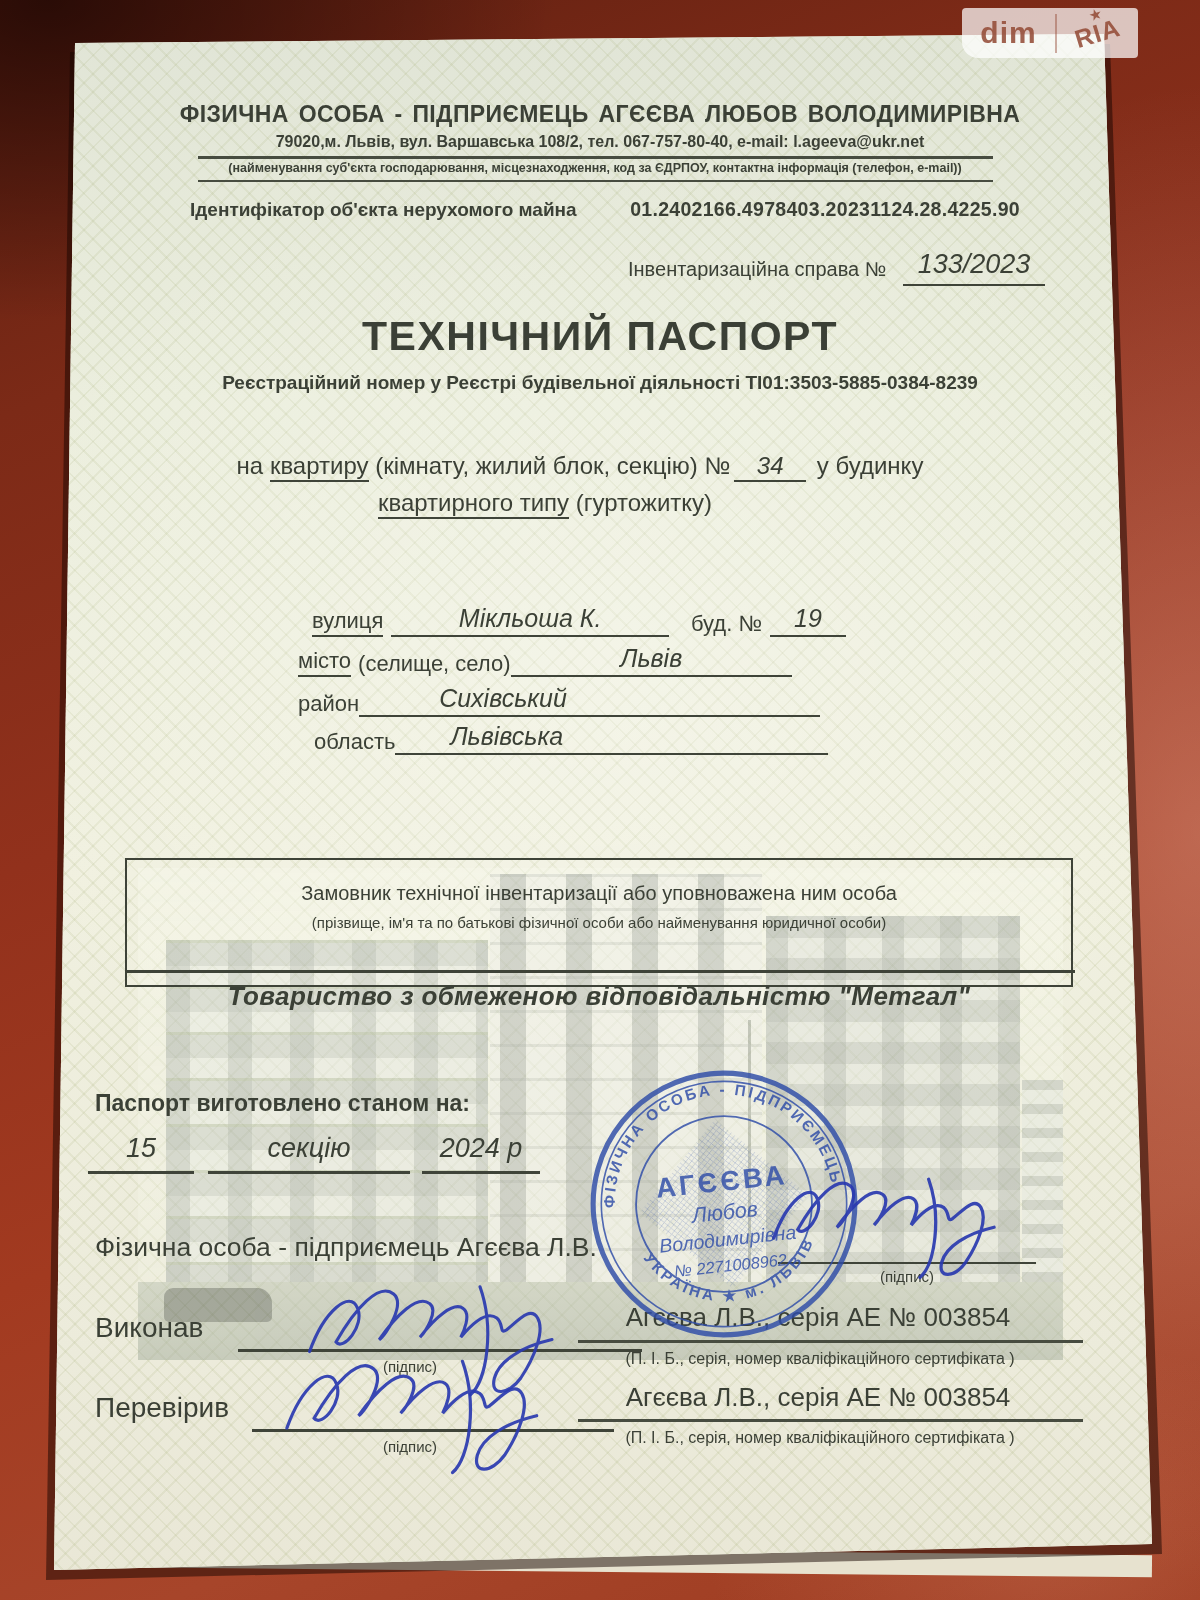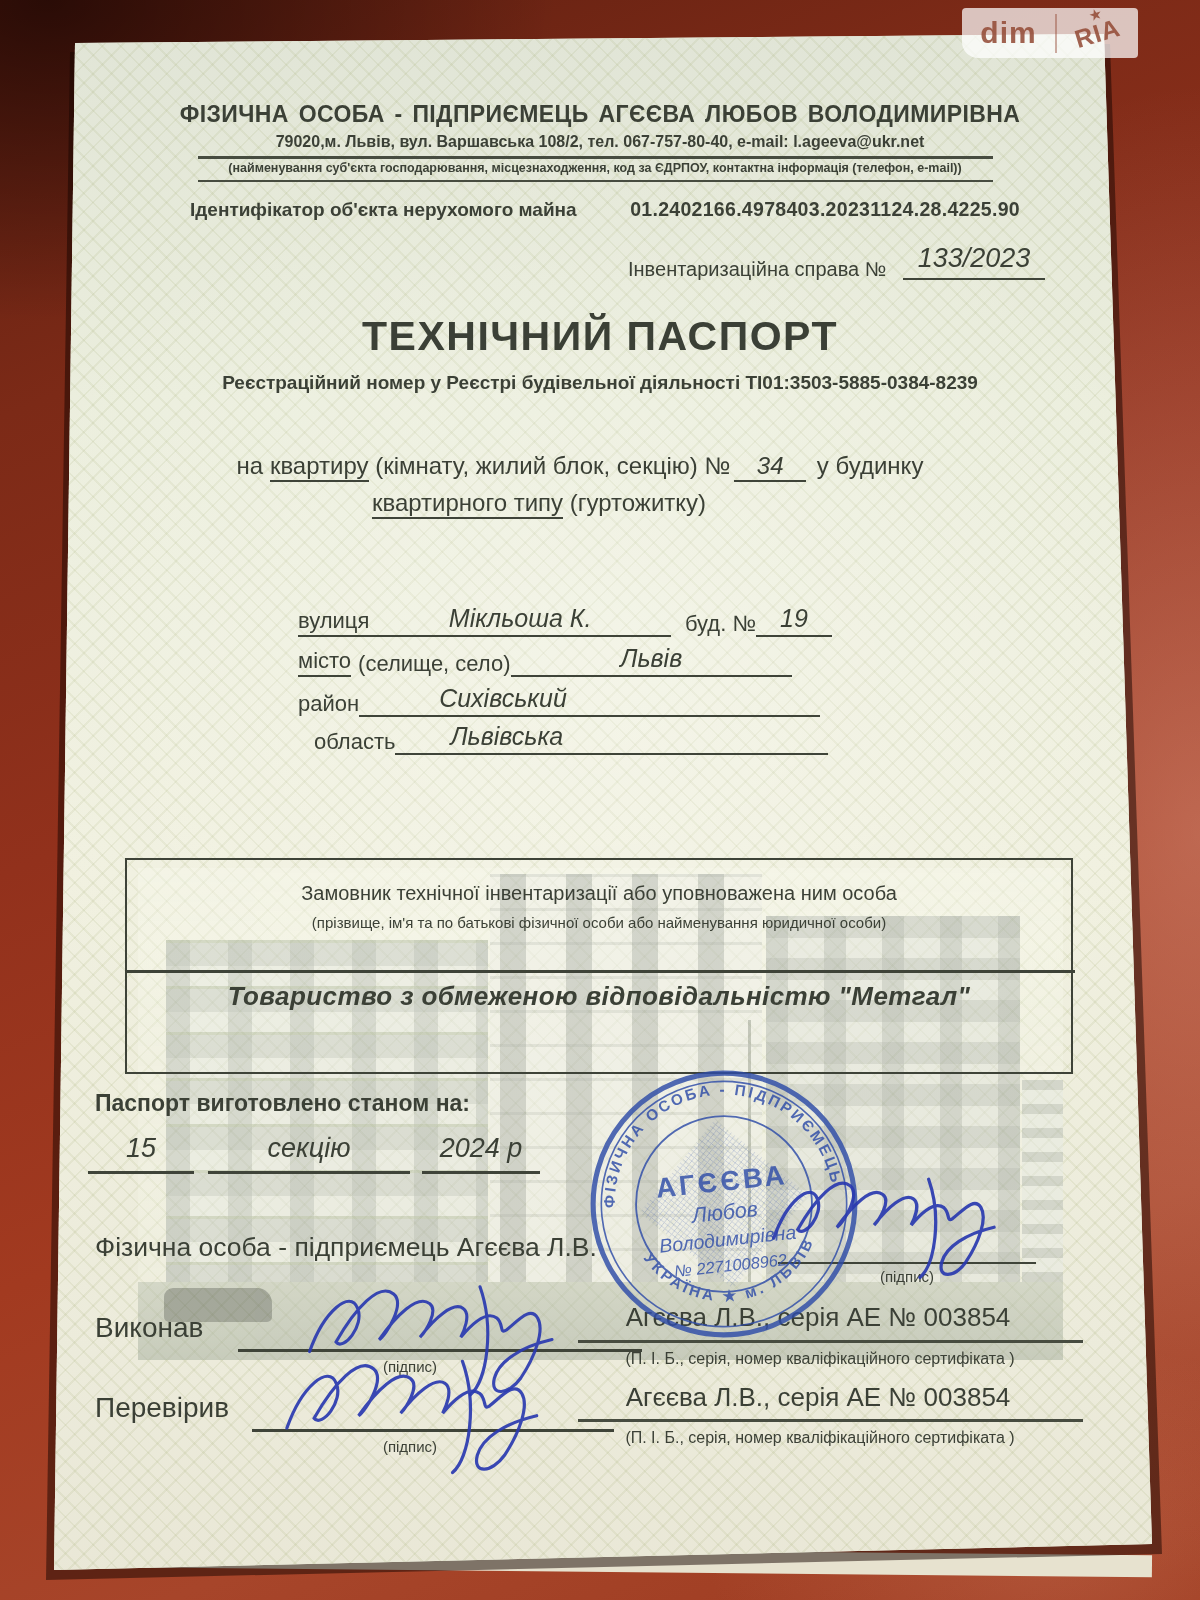--- a/index.html
+++ b/index.html
@@ -70,41 +70,41 @@
   .hdr-addr { left:170px; top:133px; width:860px; font-size:16px; }
   .hdr-rule1 { left:198px; top:156px; width:795px; height:3px; }
   .hdr-cap { left:190px; top:161px; width:810px; font-size:12.5px; }
   .hdr-rule2 { left:198px; top:180px; width:795px; height:2px; }
 
   .ident-row { left:190px; top:198px; width:830px; display:flex; justify-content:space-between; align-items:baseline; }
   .ident-label { font-size:19px; font-weight:bold; }
   .ident-value { font-size:19.5px; font-weight:bold; letter-spacing:.3px; }
 
   .inv-label { left:628px; top:258px; font-size:20px; }
-  .inv-value { left:903px; top:238px; width:142px; height:42px; font-size:27px; line-height:40px;
+  .inv-value { left:903px; top:244px; width:142px; height:42px; font-size:27px; line-height:40px;
     border-bottom:2.5px solid #3f4439; }
 
   .doc-title { left:170px; top:313px; width:860px; font-size:41px; letter-spacing:1.5px; }
   .reg-line { left:150px; top:372px; width:900px; font-size:19px; }
 
   .obj1 { left:150px; top:452px; width:860px; font-size:24px; }
   .obj-blank { display:inline-block; width:72px; border-bottom:2px solid #3f4439; font-style:italic;
     text-align:center; margin:0 4px; }
-  .obj2 { left:144px; top:489px; width:790px; font-size:24px; }
+  .obj2 { left:150px; top:489px; width:790px; font-size:24px; }
   .obj-cap { left:150px; top:524px; width:790px; font-size:13px; }
 
   .addr-row { display:flex; align-items:flex-end; font-size:22px; }
   .addr-row .blank { font-size:25px; line-height:34px; }
-  .addr1 { left:298px; top:601px; width:534px; }
+  .addr1 { left:312px; top:601px; width:534px;gap:8px; }
   .addr2 { left:298px; top:641px; width:494px; }
   .addr3 { left:298px; top:681px; width:522px; }
   .addr4 { left:298px; top:719px; width:514px;margin-left:16px; }
   .grow { flex:1; }
 
-  .cust-box { left:125px; top:858px; width:948px; height:216px; border:2.5px solid #3e4338; z-index:2;text-decoration:underline; }
+  .cust-box { left:125px; top:858px; width:948px; height:129px; border:2.5px solid #3e4338; z-index:2;text-decoration:underline; }
   .cust-l1 { left:0; top:22px; width:100%; font-size:20px; position:absolute; }
   .cust-l2 { left:0; top:54px; width:100%; font-size:15px; position:absolute; }
   .cust-div { left:-2px; top:110px; width:950px; height:2.5px; position:absolute; background:#3e4338; }
   .cust-co { left:0; top:121px; width:100%; font-size:26px; letter-spacing:.4px; position:absolute; }
 
   .issued-label { left:95px; top:1090px; font-size:23px; }
   .date-blank { top:1126px; height:48px; line-height:44px; font-size:27px; border-bottom:3px solid #3f4439; }
   .d-day   { left:88px;  width:106px; }
   .d-month { left:208px; width:202px; }
   .d-year  { left:422px; width:118px; }

